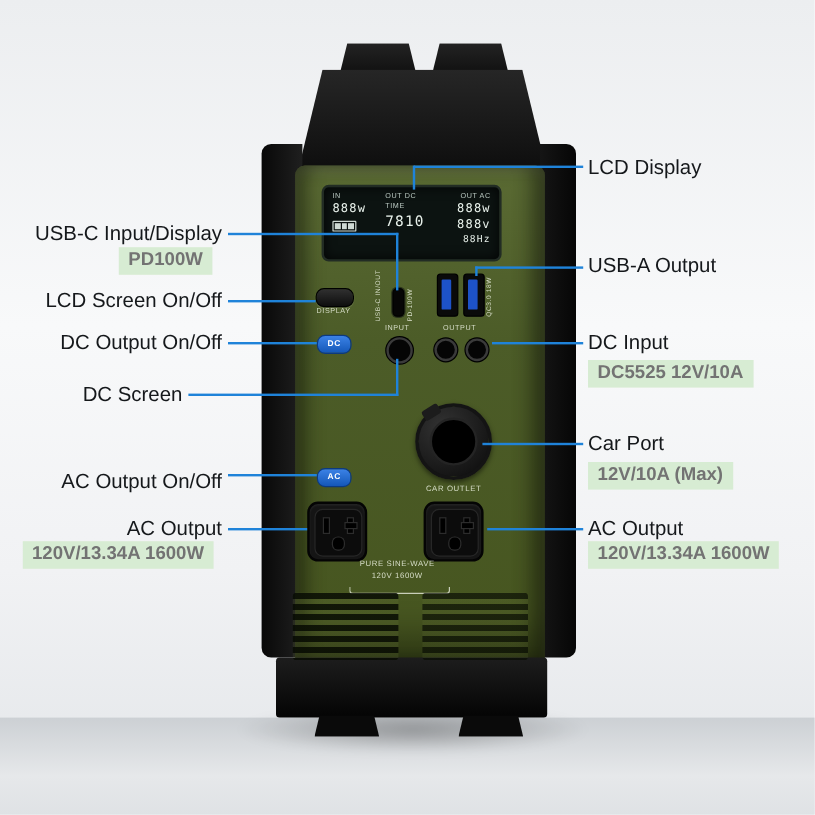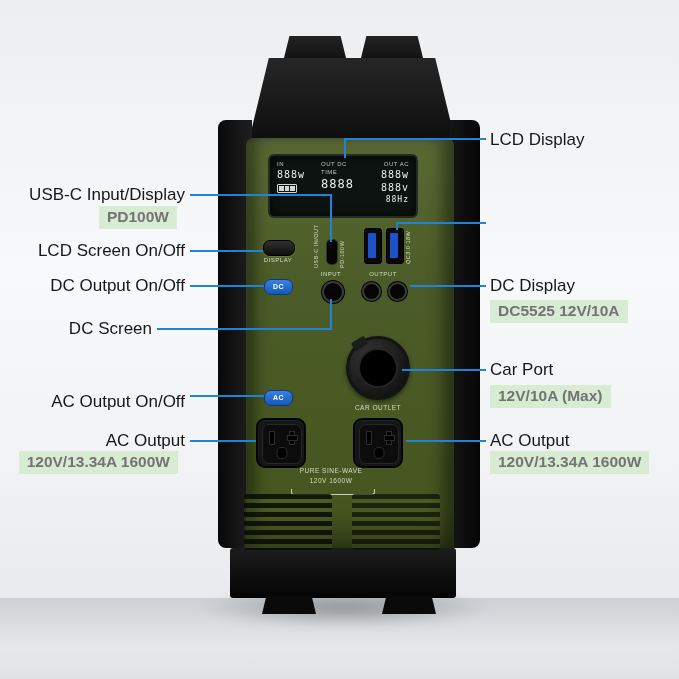--- a/index.html
+++ b/index.html
@@ -88,21 +88,21 @@
       <span class="dig d10">888w</span>
       <span class="battery">
           <i></i>
           <i></i>
           <i></i>
         </span>
     </div>
     <div class="col">
       <span class="tag">OUT DC</span>
       <span class="tag">TIME</span>
-      <span class="dig d12">8888</span>
+      <span class="dig d12">7810</span>
     </div>
     <div class="col" style="align-items:flex-end;">
       <span class="tag">OUT AC</span>
       <span class="dig d10">888w</span>
       <span class="dig d10">888v</span>
       <span class="dig d8">88Hz</span>
     </div>
   </div>
 
   <div class="abs pill-dark"></div>
@@ -188,22 +188,23 @@
 
   <div class="lab lab-l" style="top:241px;">LCD Screen On/Off</div>
   <div class="lab lab-l" style="top:276px;">DC Output On/Off</div>
   <div class="lab" style="right:527px;top:319px;text-align:right;">DC Screen</div>
   <div class="lab lab-l" style="top:392px;">AC Output On/Off</div>
   <div class="lab lab-l" style="top:431px;">AC Output</div>
   <div class="badge" style="right:501px;top:451px;">120V/13.34A 1600W</div>
 
   <div class="lab lab-r" style="top:130px;">LCD Display</div>
 
-
-  <div class="lab lab-r" style="top:276px;">DC Display</div>
+  <div class="lab lab-r" style="top:212px;">USB-A Output</div>
+
+  <div class="lab lab-r" style="top:276px;">DC Input</div>
   <div class="badge badge-r" style="top:300px;">DC5525 12V/10A</div>
 
   <div class="lab lab-r" style="top:360px;">Car Port</div>
   <div class="badge badge-r" style="top:385px;">12V/10A (Max)</div>
 
   <div class="lab lab-r" style="top:431px;">AC Output</div>
   <div class="badge badge-r" style="top:451px;">120V/13.34A 1600W</div>
 
 </div>
 

